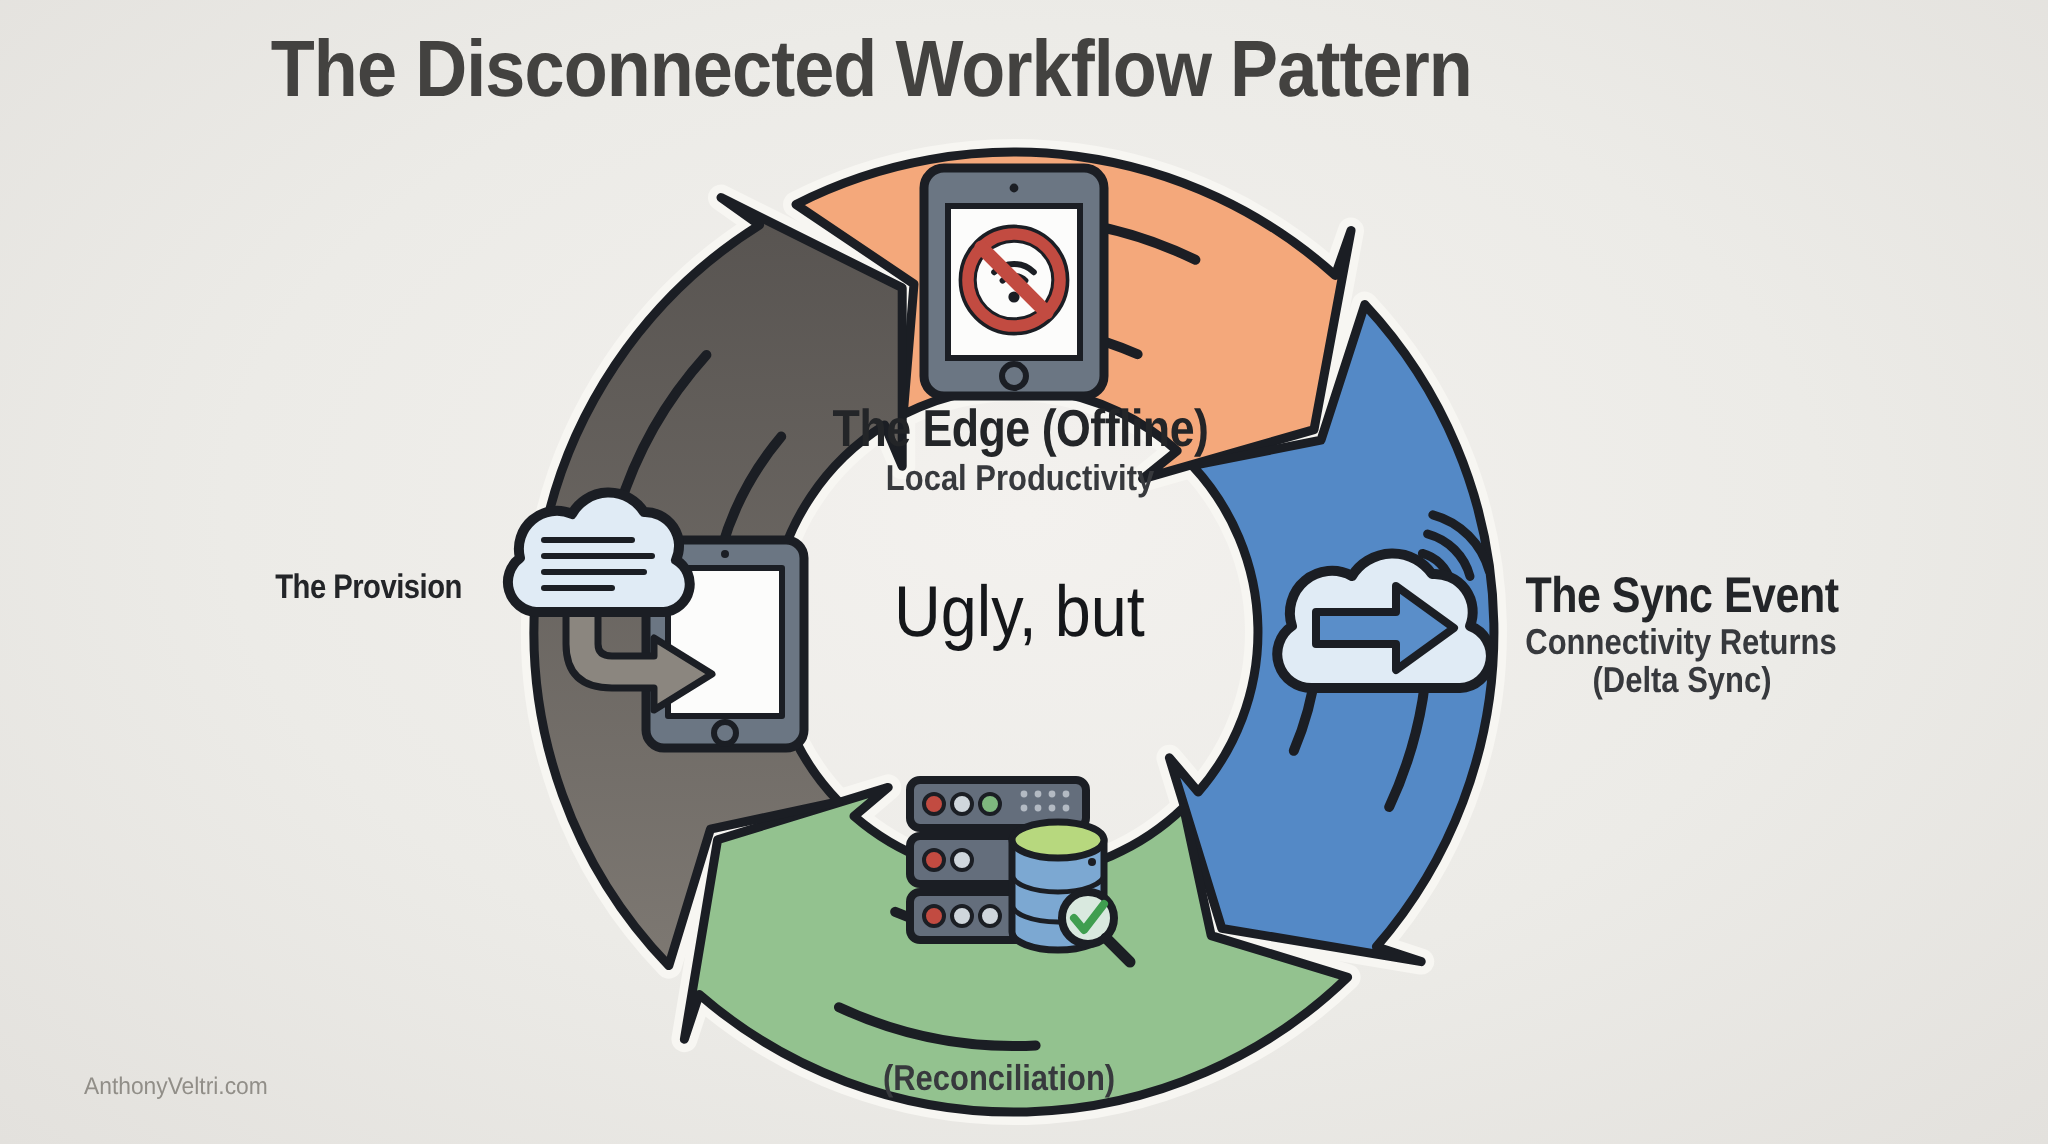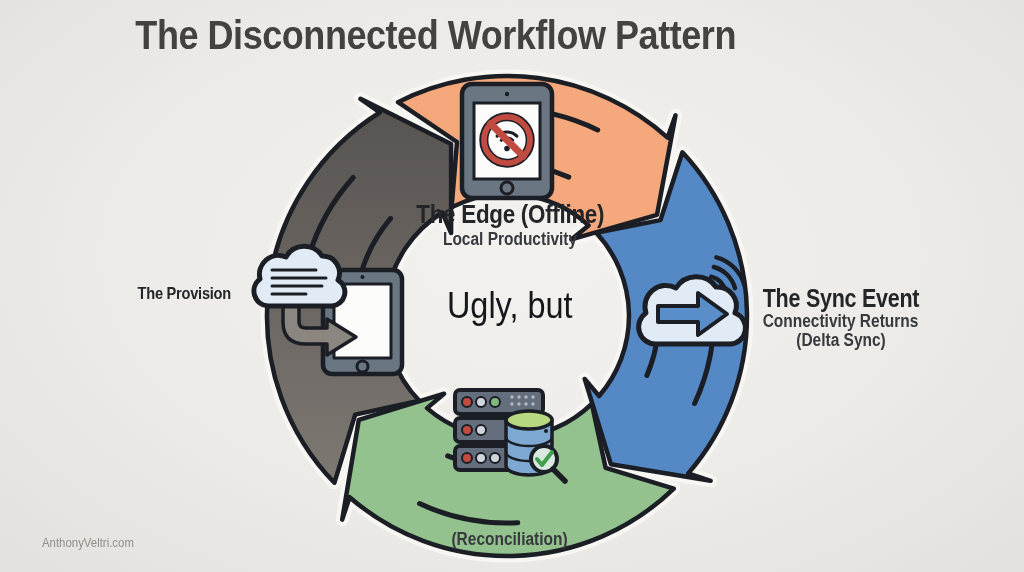--- a/index.html
+++ b/index.html
@@ -149,16 +149,16 @@
   <div class="abs ctr stage-sub" style="left:330px;top:229px;width:360px;"><span class="cond">Local Productivity</span></div>
 
   <div class="abs ctr center-line" style="left:360px;top:285px;width:300px;"><span class="cond" style="transform:scaleX(0.9)">Ugly, but</span></div>
 
   <div class="abs ctr stage-title" style="left:731px;top:284px;width:220px;font-size:25px;"><span class="cond">The Sync Event</span></div>
   <div class="abs ctr stage-sub" style="left:731px;top:330px;width:220px;"><span class="cond">(Delta Sync)</span></div>
   <div class="abs ctr stage-sub" style="left:731px;top:311px;width:220px;"><span class="cond">Connectivity Returns</span></div>
 
   <div class="abs ctr stage-title" style="left:74px;top:284px;width:220px;font-size:17px;"><span class="cond">The Provision</span></div>
 
-  <div class="abs ctr stage-sub" style="left:330px;top:529px;width:360px;"><span class="cond">(Reconciliation)</span></div>
+  <div class="abs ctr stage-sub" style="left:320px;top:529px;width:360px;"><span class="cond">(Reconciliation)</span></div>
 
   <div id="footer" class="abs"><span class="cond" style="transform:scaleX(0.95);transform-origin:left center;">AnthonyVeltri.com</span></div>
 </div>
 
 </body></html>

